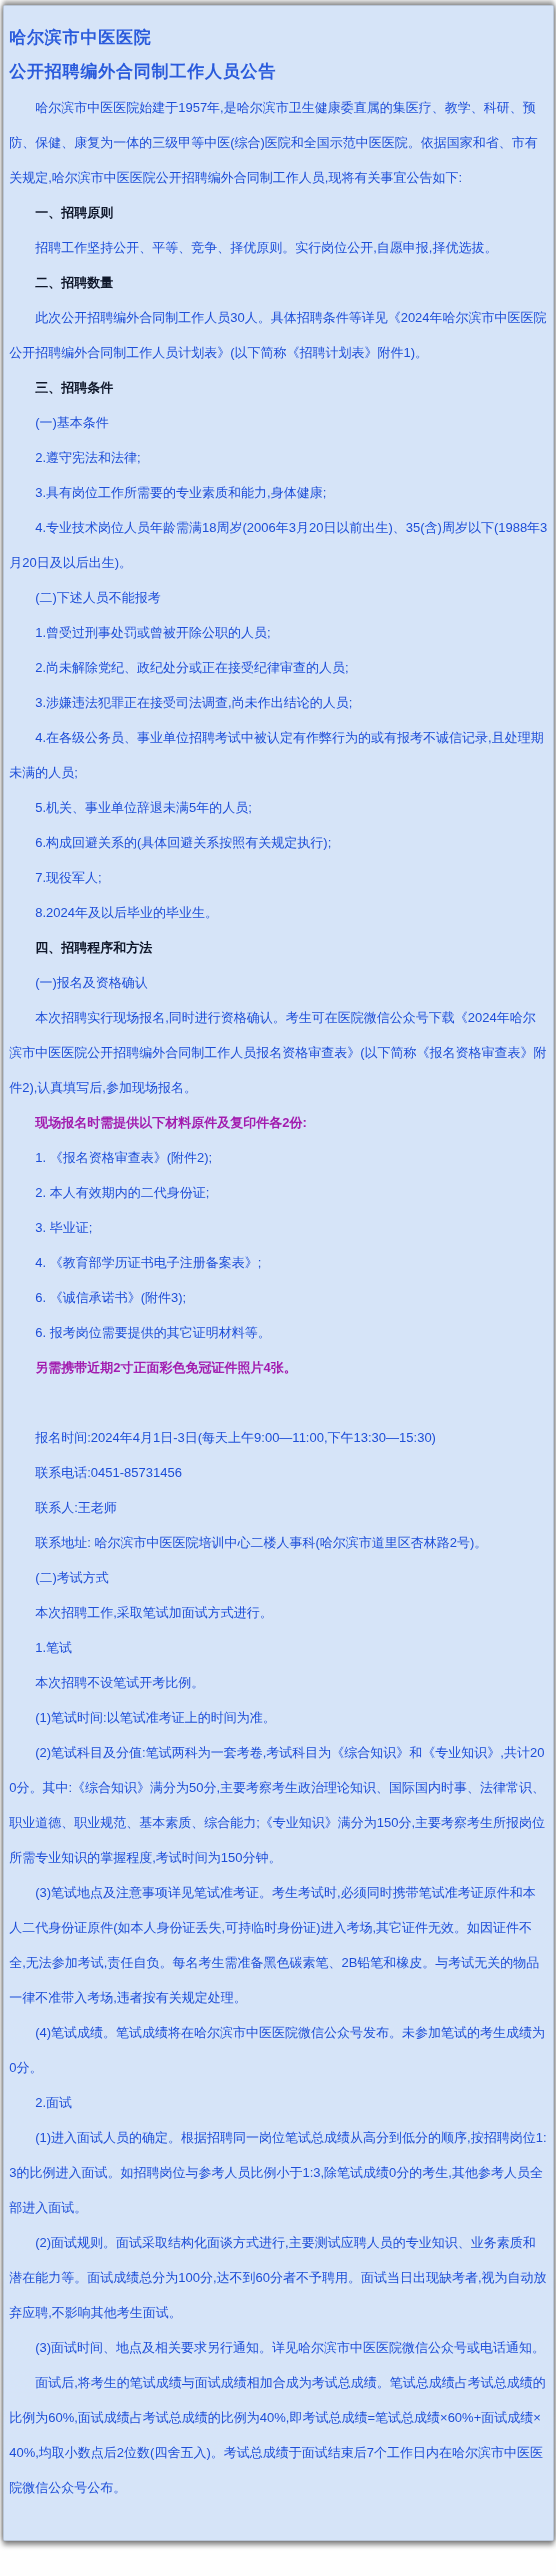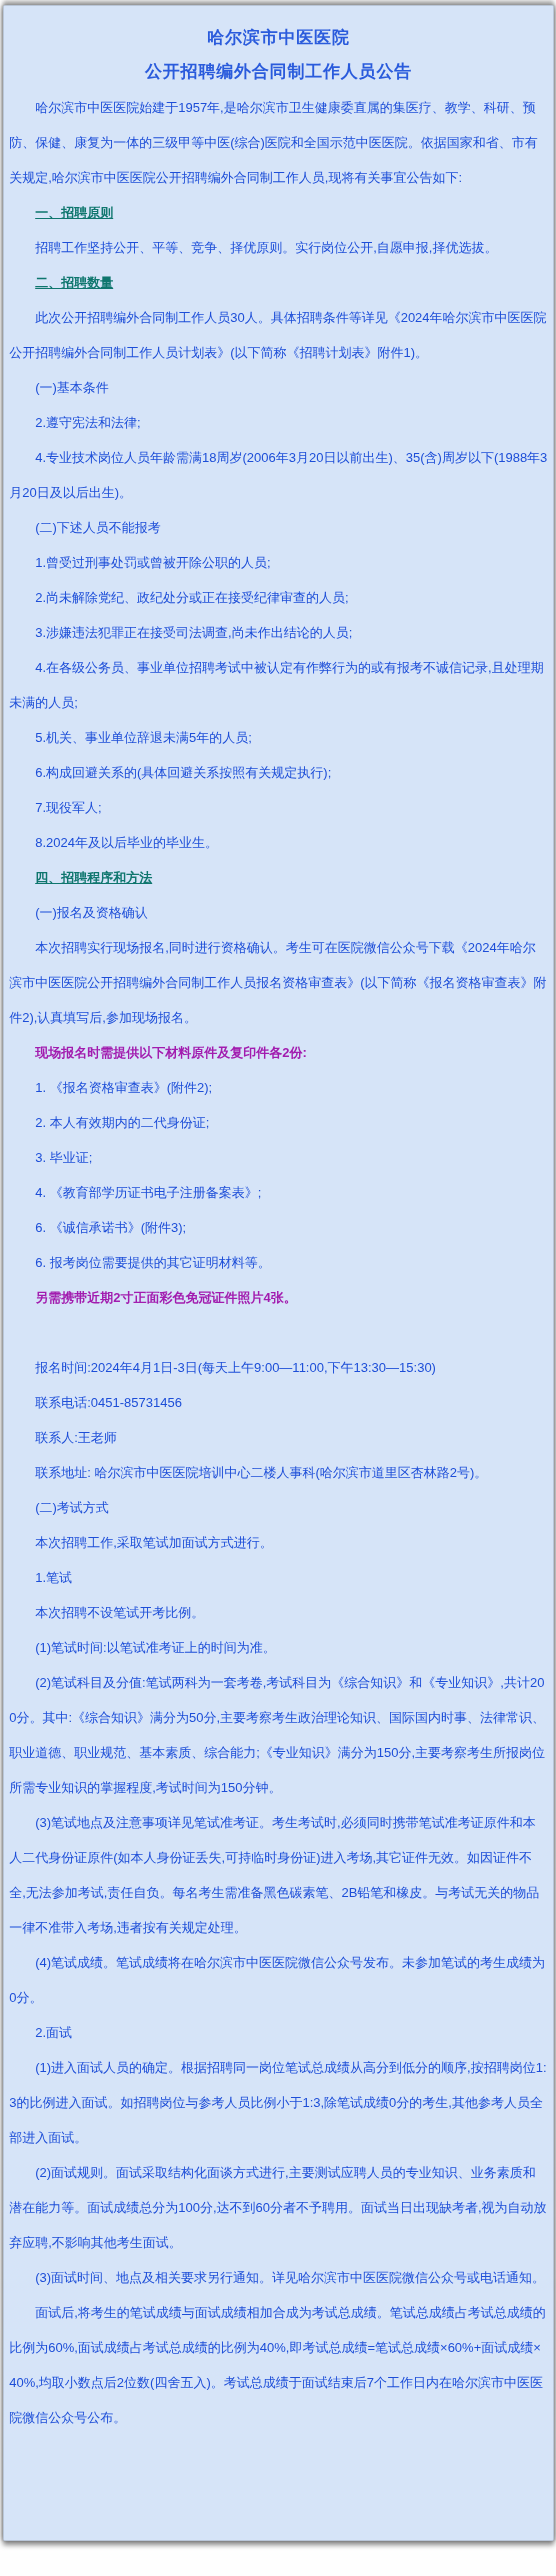--- a/index.html
+++ b/index.html
@@ -8,53 +8,55 @@
     box-sizing: border-box;
     margin: 4.9px 3.3px 11.5px 3.3px;
     min-height: 2536px;
     background: #d6e4f8;
     border: 0.8px solid #b9c6d8;
     border-radius: 1.6px;
     padding: 14.7px 4.9px 33px 4.9px;
     box-shadow: 0 -3.3px 4.1px rgba(90,90,90,0.55), 0 3.3px 4.9px rgba(60,60,60,0.6), 1.6px 0 2.5px rgba(120,120,120,0.25), -1.6px 0 2.5px rgba(120,120,120,0.25);
   }
   .doc-title, .doc-subtitle {
-    text-align: center;
+    text-align: left;
     font-weight: bold;
     color: #2a5bdc;
     font-size: 17px;
     line-height: 34px;
     letter-spacing: 0.8px;
   }
   .content { margin-top: 1.6px; }
   .block {
     font-size: 13px;
     line-height: 35px;
     color: #1d4ed8;
     text-indent: 2em;
     word-break: break-all;
   }
-  .h { font-weight: bold; color: #0f766e; text-decoration: underline; }
+  .h { font-weight: bold; color: #0f172a; }
   .bold { font-weight: bold; color: #a21caf; }
   .spacer { height: 35px; }
 </style>
 </head>
 <body>
 
 <div class="page">
   <div class="doc-title">哈尔滨市中医医院</div>
   <div class="doc-subtitle">公开招聘编外合同制工作人员公告</div>
   <div class="content">
       <div class="block para">哈尔滨市中医医院始建于1957年,是哈尔滨市卫生健康委直属的集医疗、教学、科研、预防、保健、康复为一体的三级甲等中医(综合)医院和全国示范中医医院。依据国家和省、市有关规定,哈尔滨市中医医院公开招聘编外合同制工作人员,现将有关事宜公告如下:</div>
       <div class="block h">一、招聘原则</div>
       <div class="block para">招聘工作坚持公开、平等、竞争、择优原则。实行岗位公开,自愿申报,择优选拔。</div>
       <div class="block h">二、招聘数量</div>
       <div class="block para">此次公开招聘编外合同制工作人员30人。具体招聘条件等详见《2024年哈尔滨市中医医院公开招聘编外合同制工作人员计划表》(以下简称《招聘计划表》附件1)。</div>
+      <div class="block h">三、招聘条件</div>
       <div class="block para">(一)基本条件</div>
       <div class="block para">2.遵守宪法和法律;</div>
+      <div class="block para">3.具有岗位工作所需要的专业素质和能力,身体健康;</div>
       <div class="block para">4.专业技术岗位人员年龄需满18周岁(2006年3月20日以前出生)、35(含)周岁以下(1988年3月20日及以后出生)。</div>
       <div class="block para">(二)下述人员不能报考</div>
       <div class="block para">1.曾受过刑事处罚或曾被开除公职的人员;</div>
       <div class="block para">2.尚未解除党纪、政纪处分或正在接受纪律审查的人员;</div>
       <div class="block para">3.涉嫌违法犯罪正在接受司法调查,尚未作出结论的人员;</div>
       <div class="block para">4.在各级公务员、事业单位招聘考试中被认定有作弊行为的或有报考不诚信记录,且处理期未满的人员;</div>
       <div class="block para">5.机关、事业单位辞退未满5年的人员;</div>
       <div class="block para">6.构成回避关系的(具体回避关系按照有关规定执行);</div>
       <div class="block para">7.现役军人;</div>
       <div class="block para">8.2024年及以后毕业的毕业生。</div>

